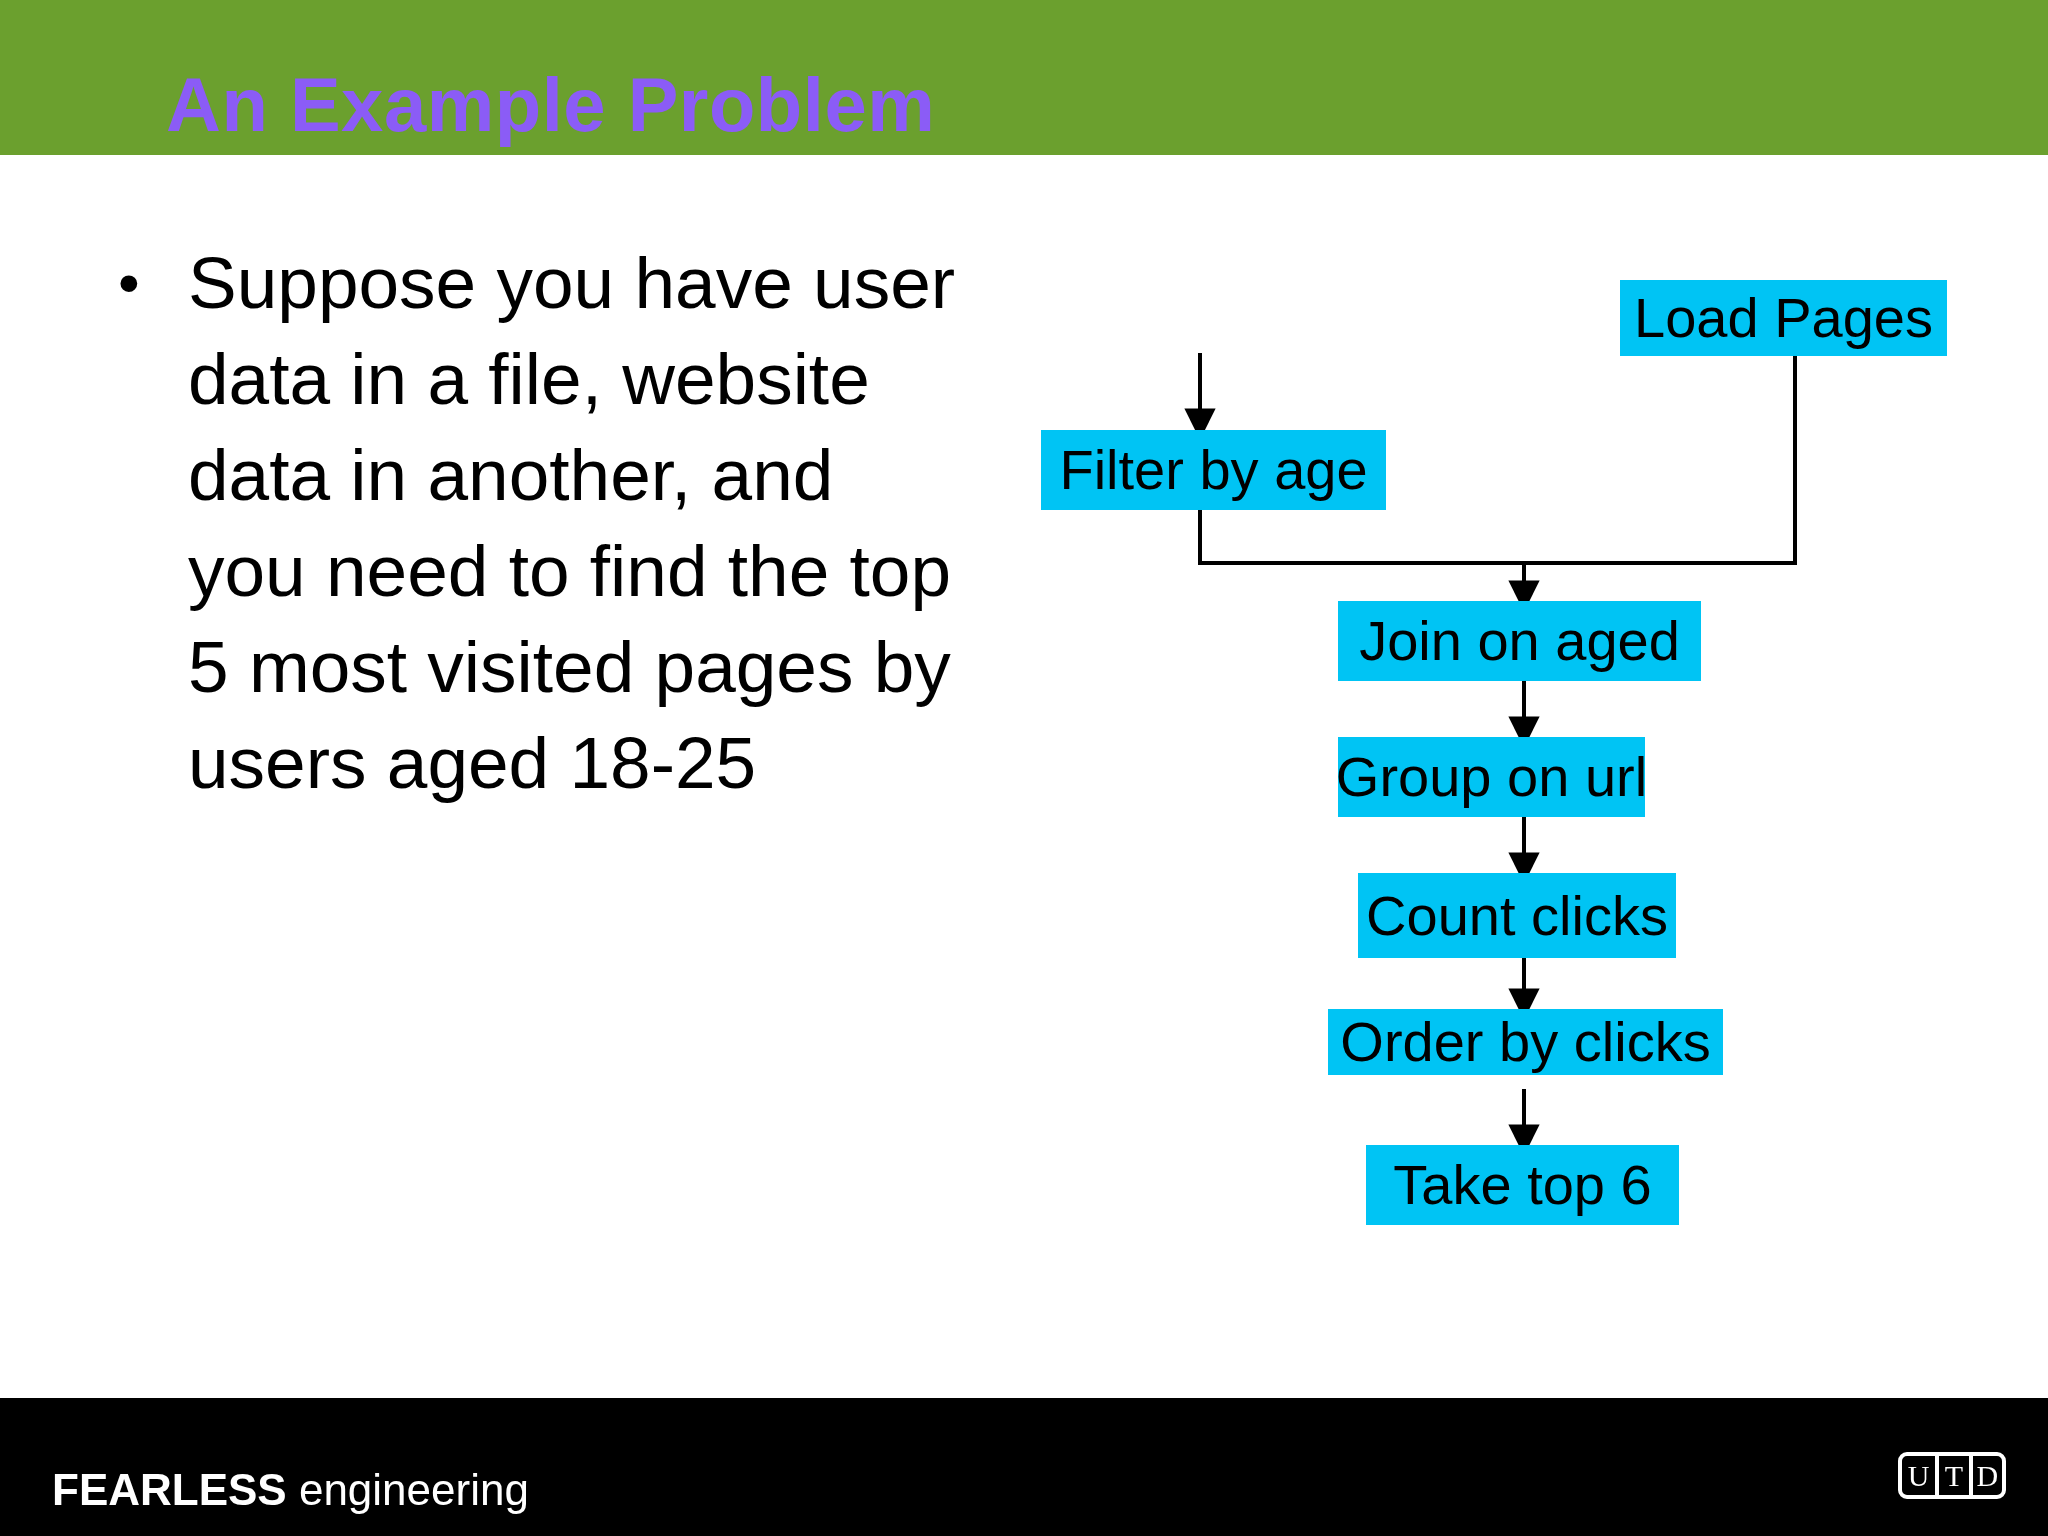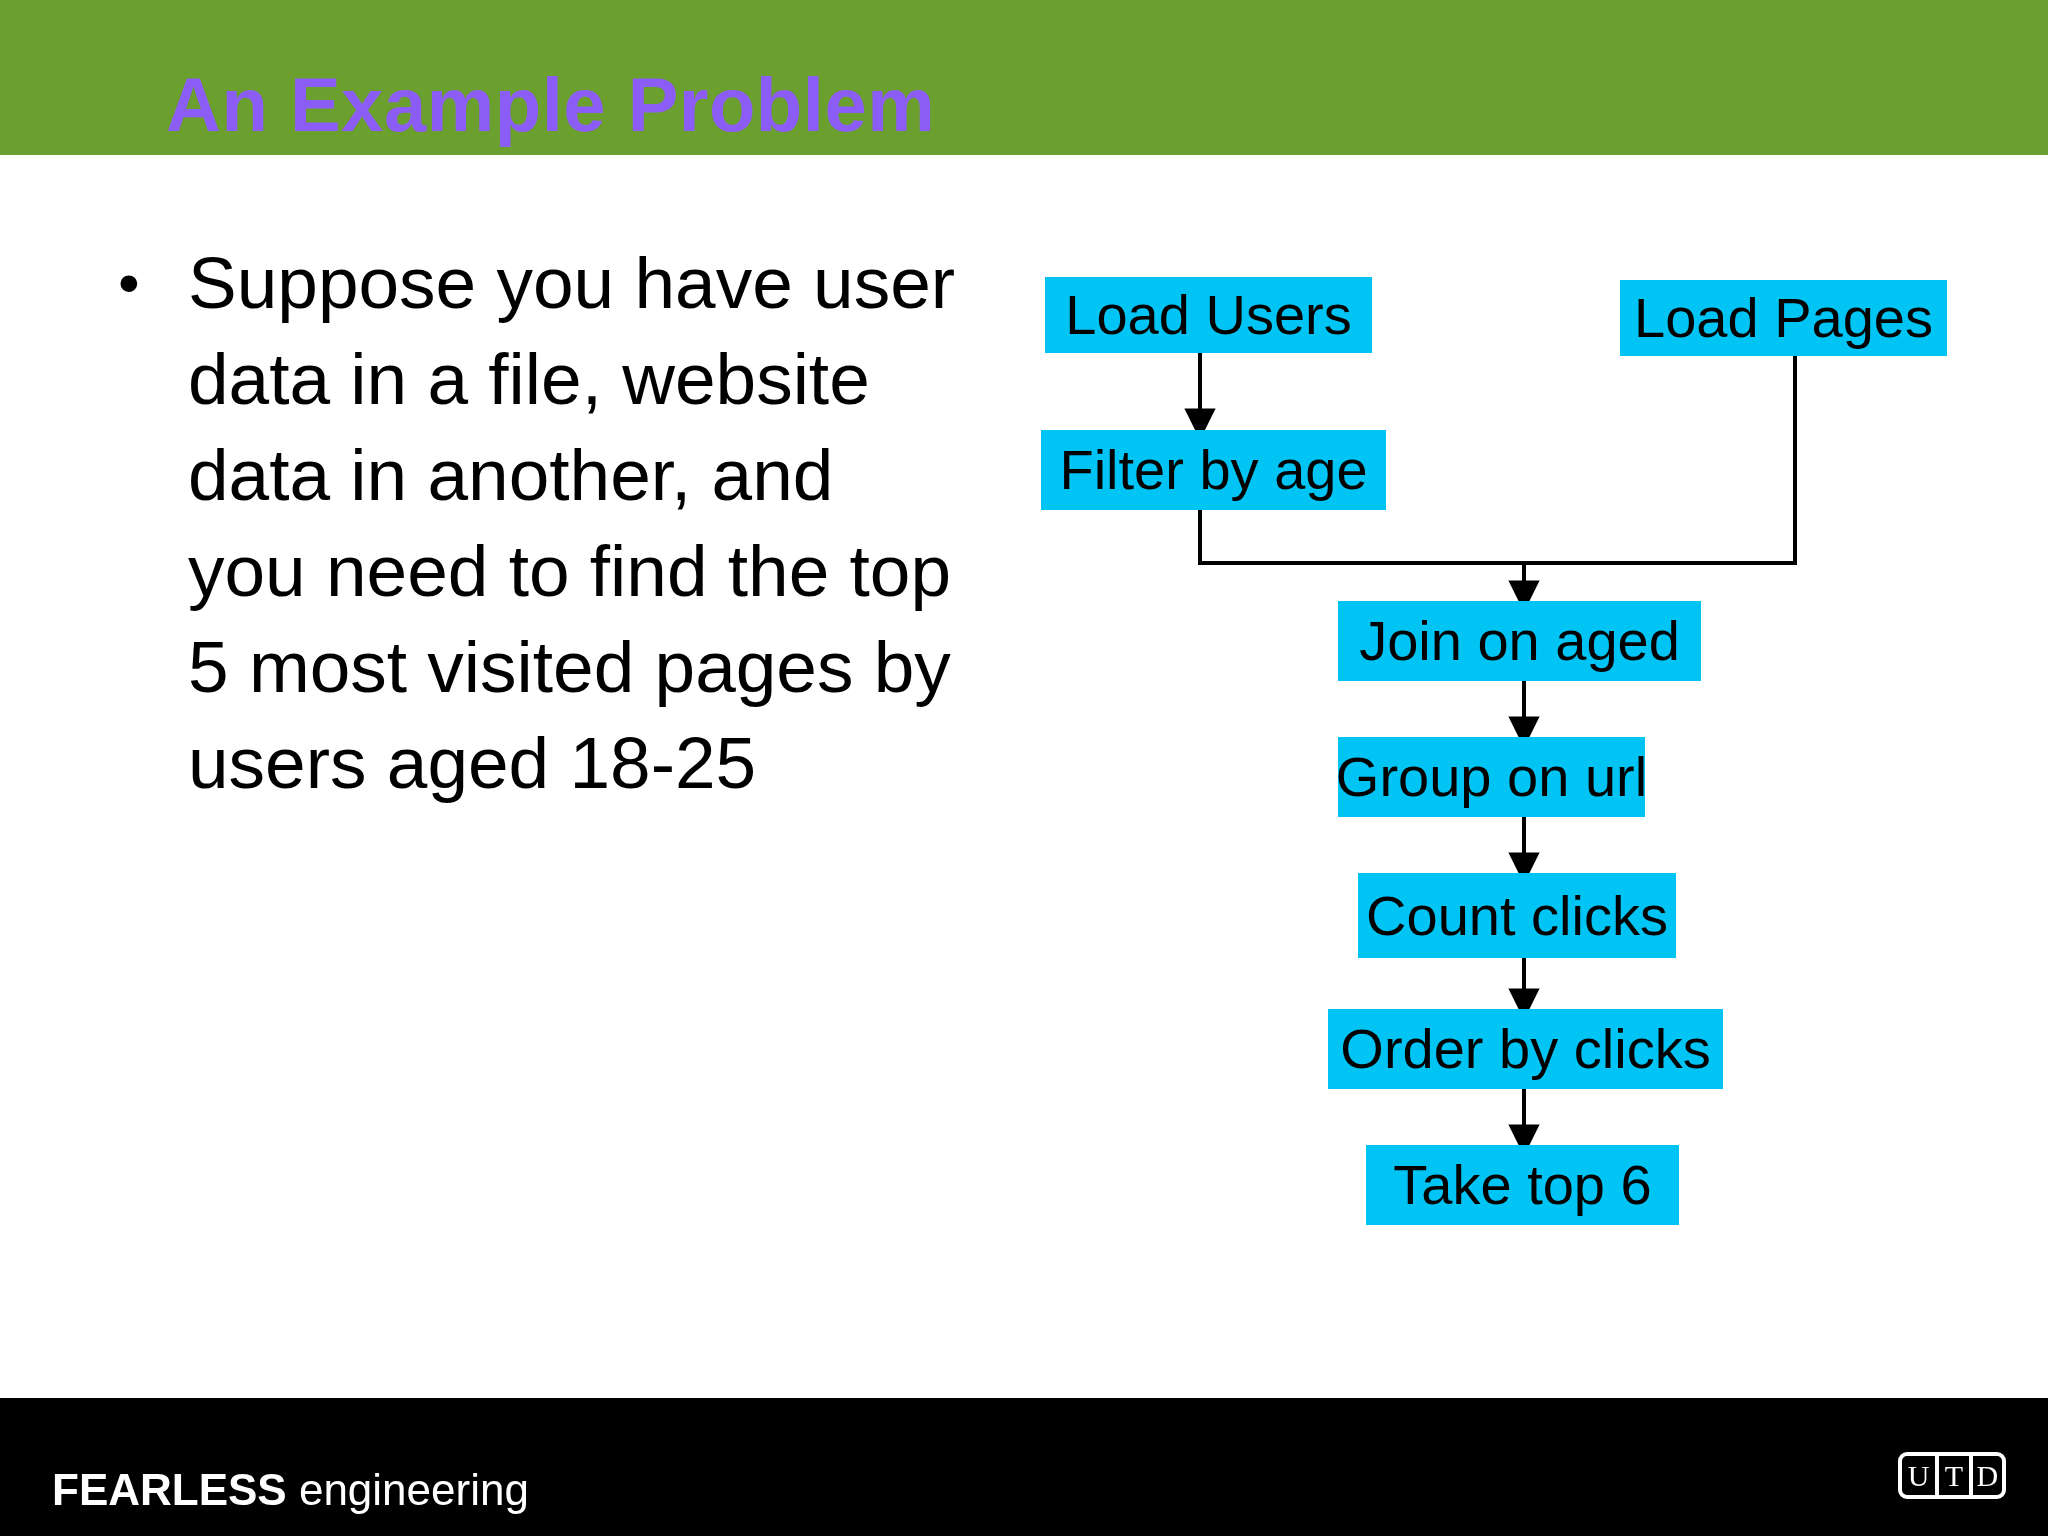--- a/index.html
+++ b/index.html
@@ -99,21 +99,21 @@
     pointer-events: none;
   }
 
   
   #box-load-users   { left: 1045px; top: 277px;  width: 327px; height: 76px; }
   #box-load-pages   { left: 1620px; top: 280px;  width: 327px; height: 76px; text-align: center; }
   #box-filter-age   { left: 1041px; top: 430px;  width: 345px; height: 80px; }
   #box-join-name    { left: 1338px; top: 601px;  width: 363px; height: 80px; }
   #box-group-url    { left: 1338px; top: 737px;  width: 307px; height: 80px; }
   #box-count-clicks { left: 1358px; top: 873px;  width: 318px; height: 85px; }
-  #box-order-clicks { left: 1328px; top: 1009px; width: 395px; height: 80px; }
+  #box-order-clicks { left: 1328px; top: 1009px; width: 395px; height: 66px; }
   #box-take-top5    { left: 1366px; top: 1145px; width: 313px; height: 80px; }
 
   
   #footer-band {
     position: absolute;
     left: 0;
     top: 1398px;
     width: 2048px;
     height: 138px;
     background: #000000;
@@ -198,21 +198,20 @@
 
       <line x1="1524" y1="681" x2="1524" y2="732" stroke="#000000" stroke-width="4" marker-end="url(#arrowhead)"></line>
 
       <line x1="1524" y1="817" x2="1524" y2="868" stroke="#000000" stroke-width="4" marker-end="url(#arrowhead)"></line>
 
       <line x1="1524" y1="953" x2="1524" y2="1004" stroke="#000000" stroke-width="4" marker-end="url(#arrowhead)"></line>
 
       <line x1="1524" y1="1089" x2="1524" y2="1140" stroke="#000000" stroke-width="4" marker-end="url(#arrowhead)"></line>
     </svg>
 
-    <div class="fc-box" id="box-load-users">Load Users</div>
 
     <div class="fc-box" id="box-load-pages">Load Pages</div>
 
     <div class="fc-box" id="box-filter-age">Filter by age</div>
 
     <div class="fc-box" id="box-join-name">Join on aged</div>
 
     <div class="fc-box" id="box-group-url">Group on url</div>
 
     <div class="fc-box" id="box-count-clicks">Count clicks</div>

